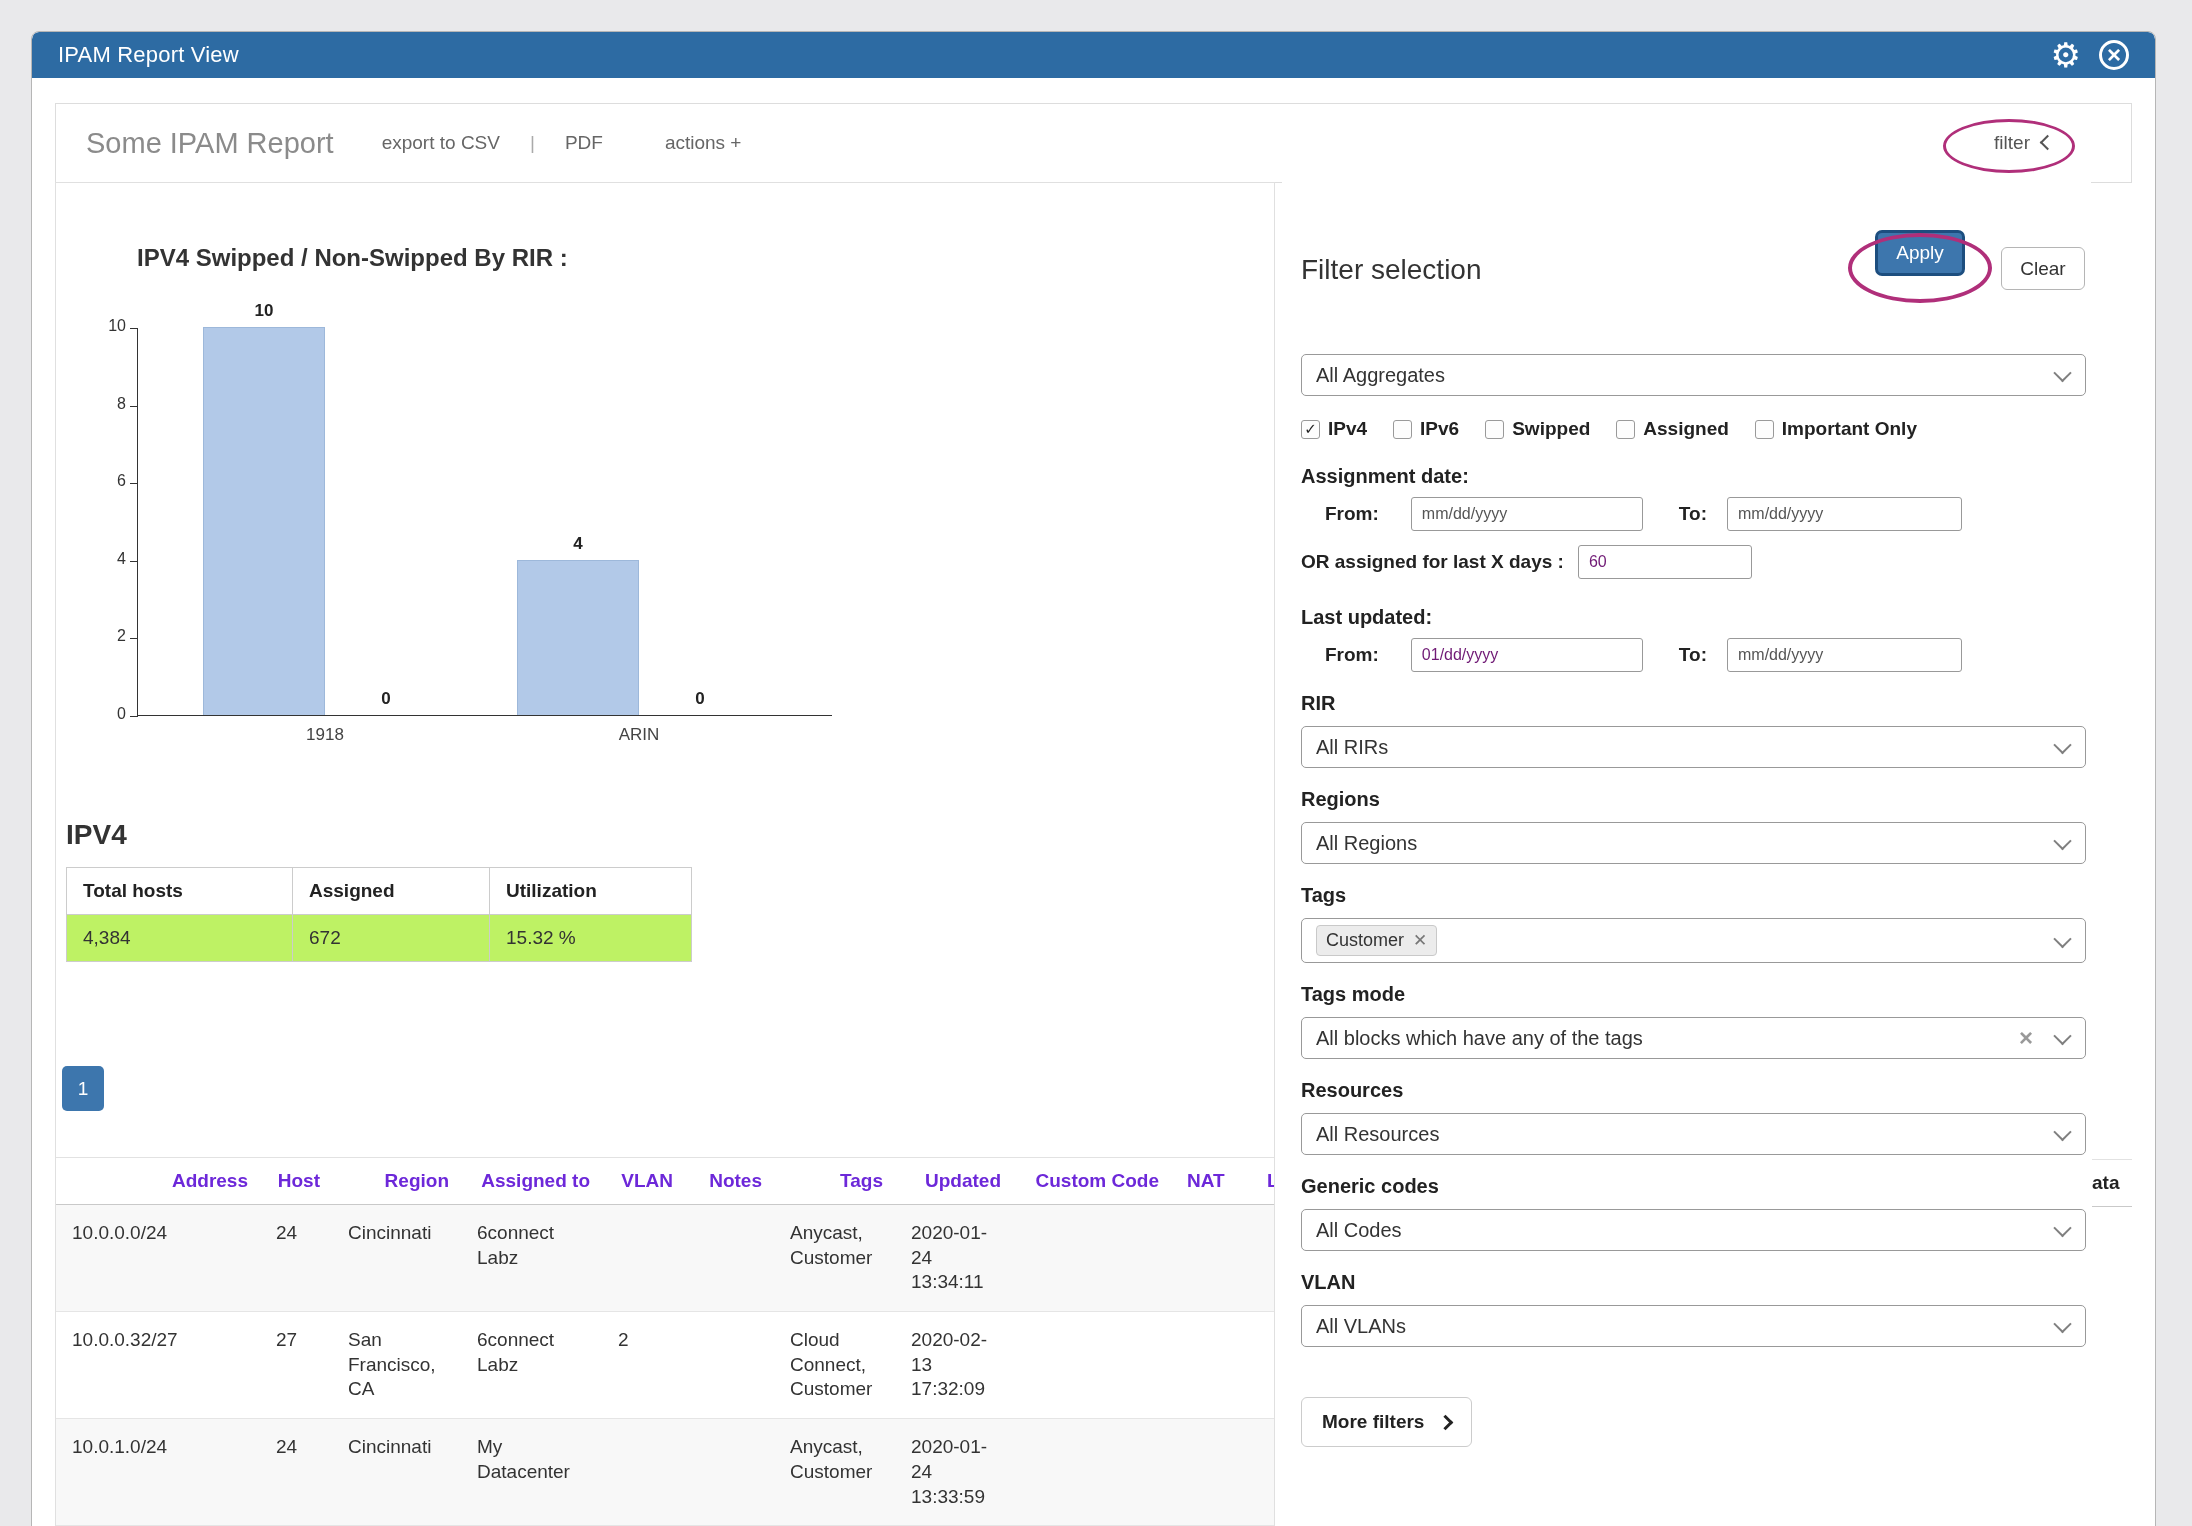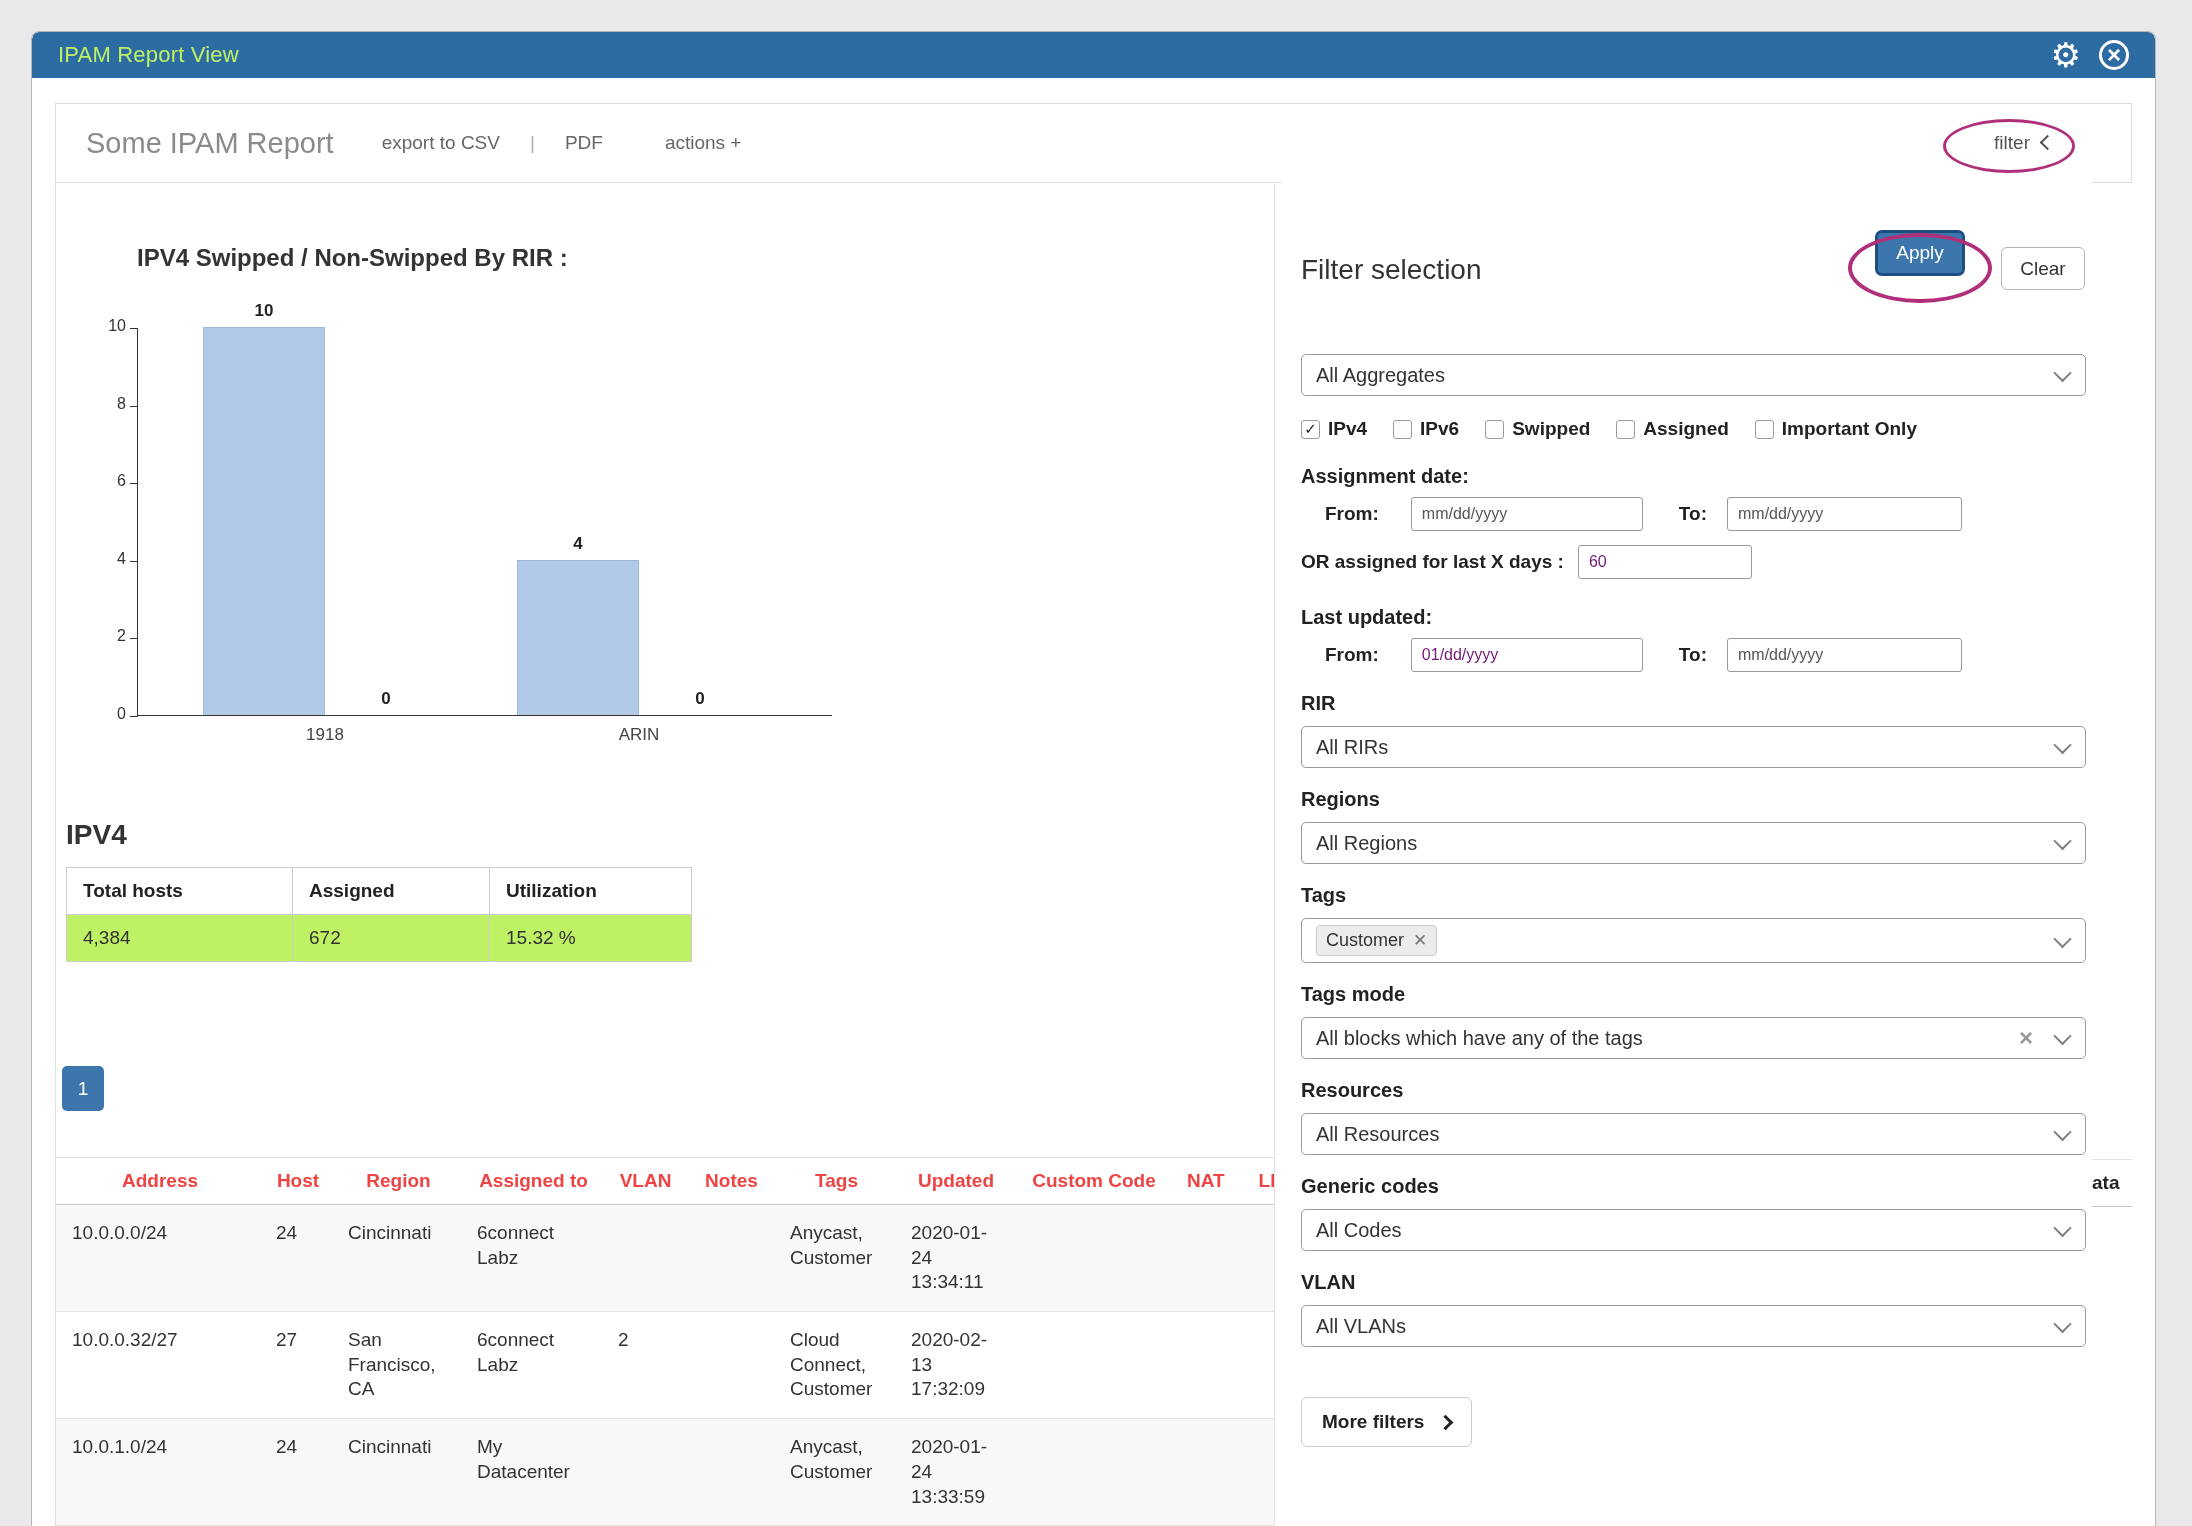--- a/index.html
+++ b/index.html
@@ -1,20 +1,20 @@
 <!DOCTYPE html>
 <html style="--titlebar: #2d6ba3; --accent: #3d76ad; --bar: #b2c9e8; --annot: #b02f7a;"><head>
 <meta charset="utf-8">
 <style>
   *{box-sizing:border-box;margin:0;padding:0}
   html,body{width:2192px;height:1526px;overflow:hidden}
   body{background:#e9e9eb;font-family:"Liberation Sans","DejaVu Sans",sans-serif;color:#333;position:relative}
   .window{position:absolute;left:31px;top:31px;width:2125px;height:1560px;background:#fff;border:1px solid #b6b6b6;border-radius:8px 8px 0 0;overflow:hidden}
   .titlebar{height:46px;background:var(--titlebar,#2d6ba3);display:flex;align-items:center;padding:0 26px;border-radius:7px 7px 0 0}
-  .titlebar .wtitle{color:#bef264;font-size:22px;font-weight:500;letter-spacing:.2px}
+  .titlebar .wtitle{color:#ffffff;font-size:22px;font-weight:500;letter-spacing:.2px}
   .tb-icons{margin-left:auto;display:flex;align-items:center;gap:18px}
   .gear{color:#fff;font-size:34px;line-height:1;cursor:pointer}
   .closec{width:30px;height:30px;border:3px solid #fff;border-radius:50%;color:#fff;display:flex;align-items:center;justify-content:center;font-size:24px;font-weight:bold;line-height:1;cursor:pointer}
   .content{padding:25px 23px;position:relative}
   .toolbar{border:1px solid #ddd;height:80px;display:flex;align-items:center;padding:0 30px;position:relative;background:#fff}
   .report-title{font-size:29px;color:#8b8b8b;margin-right:48px;font-weight:400}
   .tb-link{font-size:19px;color:#666;cursor:pointer}
   .tb-sep{color:#aaa;margin:0 30px;font-size:19px}
   .tb-actions{margin-left:62px}
   .filter-toggle{margin-left:auto;margin-right:48px;display:flex;align-items:center;font-size:19px;color:#555;cursor:pointer}
@@ -34,21 +34,21 @@
   .cat-label{position:absolute;top:397px;width:200px;text-align:center;font-size:17px;color:#444}
   
   .ipv4-h{font-size:28px;font-weight:bold;color:#333;margin:36px 0 16px 10px}
   .summary{border-collapse:collapse;margin-left:10px}
   .summary th,.summary td{border:1px solid #ccc;font-size:19px;text-align:left;padding:12px 16px}
   .summary th{font-weight:bold;color:#222;background:#fff}
   .summary td{color:#333;background:#bef264}
   .page-btn{width:42px;height:45px;background:var(--accent,#3d76ad);color:#fff;font-size:19px;display:flex;align-items:center;justify-content:center;border-radius:5px;margin:104px 0 0 6px;cursor:pointer}
   
   .blocks{border-collapse:collapse;margin-top:46px;width:1242px;table-layout:fixed}
-  .blocks th{font-size:19px;font-weight:bold;color:#ef4444;text-align:center;padding:12px 14px;border-top:1px solid #e2e2e2;border-bottom:1px solid #c9c9c9;white-space:nowrap;overflow:hidden}
+  .blocks th{font-size:19px;font-weight:bold;color:#6d28d9;text-align:right;padding:12px 14px;border-top:1px solid #e2e2e2;border-bottom:1px solid #c9c9c9;white-space:nowrap;overflow:hidden}
   .blocks td{font-size:19px;color:#333;text-align:left;padding:16px 14px;vertical-align:top;border-bottom:1px solid #e5e5e5;line-height:1.3;overflow-wrap:break-word}
   .blocks th:first-child,.blocks td:first-child{padding-left:16px}
   .blocks tr.alt td{background:#f8f8f8}
   .strip-frag{position:absolute;left:2037px;top:977px;width:40px;padding:12px 0;font-size:19px;font-weight:bold;color:#222;border-top:1px solid #e2e2e2;border-bottom:1px solid #c9c9c9;overflow:hidden;white-space:nowrap;background:#fff}
   
   .filter-panel{position:absolute;left:1227px;top:0;width:809px;height:1390px;background:#fff}
   .fp-heading{position:absolute;left:19px;top:72px;font-size:28px;font-weight:500;color:#333}
   .apply-btn{position:absolute;left:593px;top:48px;width:90px;height:46px;background:var(--accent,#3d76ad);color:#fff;font-size:19px;border:3px solid #1d4e7f;border-radius:7px;cursor:pointer;font-family:inherit}
   .clear-btn{position:absolute;left:719px;top:65px;width:84px;height:43px;background:#fff;color:#333;font-size:19px;border:1px solid #b5b5b5;border-radius:6px;cursor:pointer;font-family:inherit}
   .ellipse.eapply{left:566px;top:51px;width:144px;height:70px}

